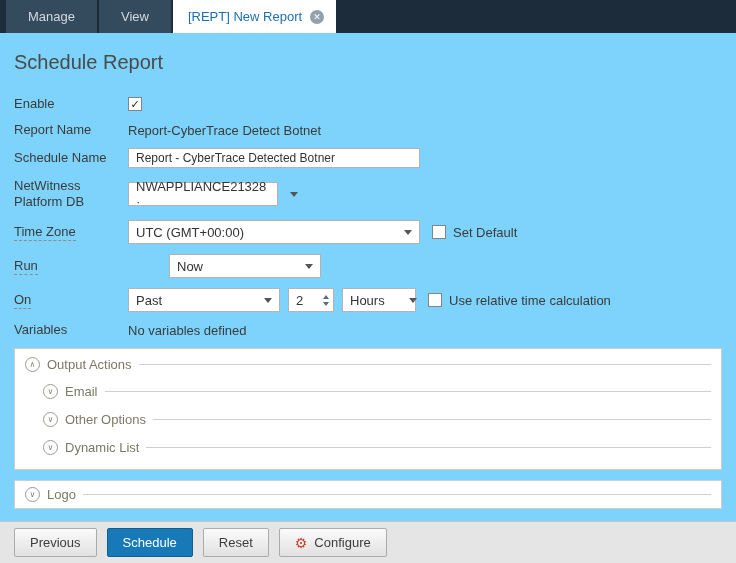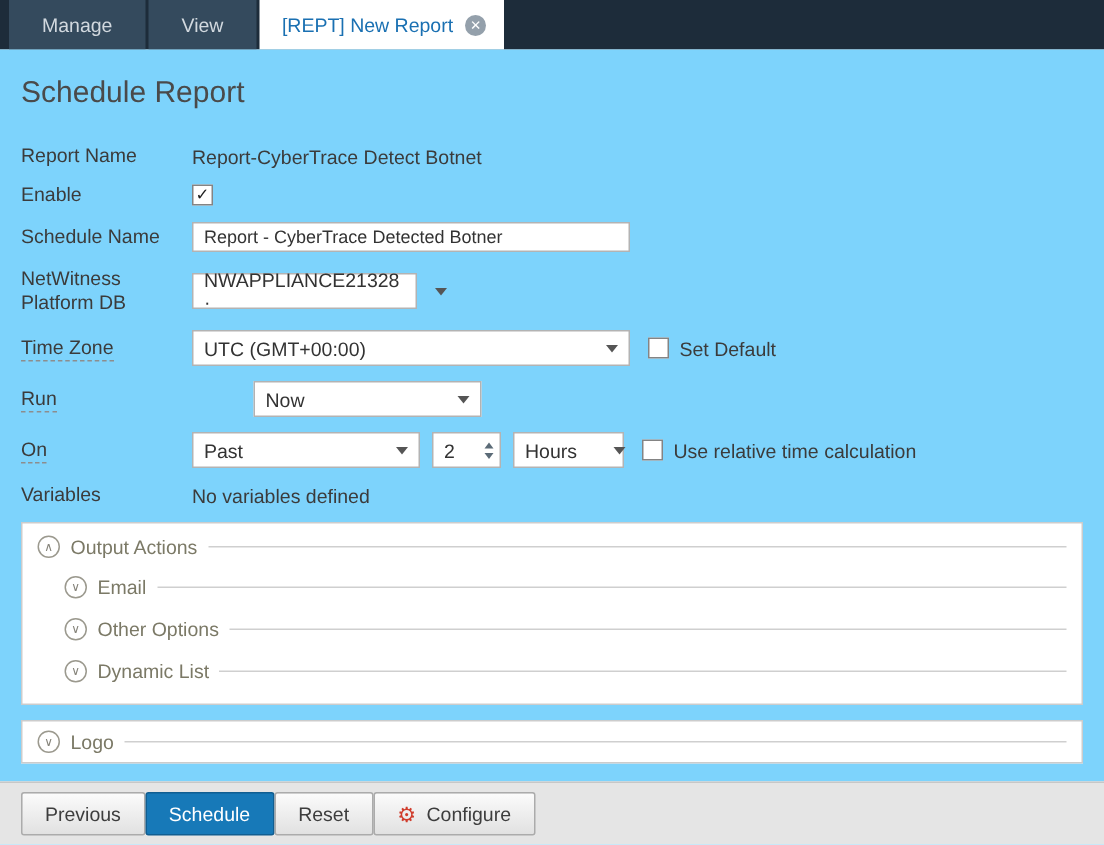--- a/index.html
+++ b/index.html
@@ -196,20 +196,21 @@
   .logo-panel .panel-header { padding: 6px 10px; }
 
   
   .footer {
     height: 42px;
     flex-shrink: 0;
     background: #e5e5e5;
     border-top: 1px solid #c7c7c7;
     display: flex;
     align-items: center;
+    gap: 10px;
     padding: 0 14px;
   }
   .btn {
     height: 29px;
     padding: 0 15px;
     border: 1px solid #ababab;
     border-radius: 2px;
     background: linear-gradient(#fbfbfb, #e1e1e1);
     color: #3d3d3d;
     font-family: inherit;
@@ -239,29 +240,29 @@
   <div class="tab active">
     <span>[REPT] New Report</span>
     <span class="tab-close">✕</span>
   </div>
 </div>
 
 <div class="content">
   <h1>Schedule Report</h1>
 
   <div class="form-row">
-    <div class="label">Report Name</div>
-    <span class="static-value">Report-CyberTrace Detect Botnet</span>
-  </div>
-
-  <div class="form-row">
     <div class="label">Enable</div>
     <span class="checkbox">
       <span class="check">✓</span>
     </span>
+  </div>
+
+  <div class="form-row">
+    <div class="label">Report Name</div>
+    <span class="static-value">Report-CyberTrace Detect Botnet</span>
   </div>
 
   <div class="form-row">
     <div class="label">Schedule Name</div>
     <input class="text" type="text" value="Report - CyberTrace Detected Botner" style="">
   </div>
 
   <div class="form-row">
     <div class="label">NetWitness Platform DB</div>
     <div class="select w-platform">

